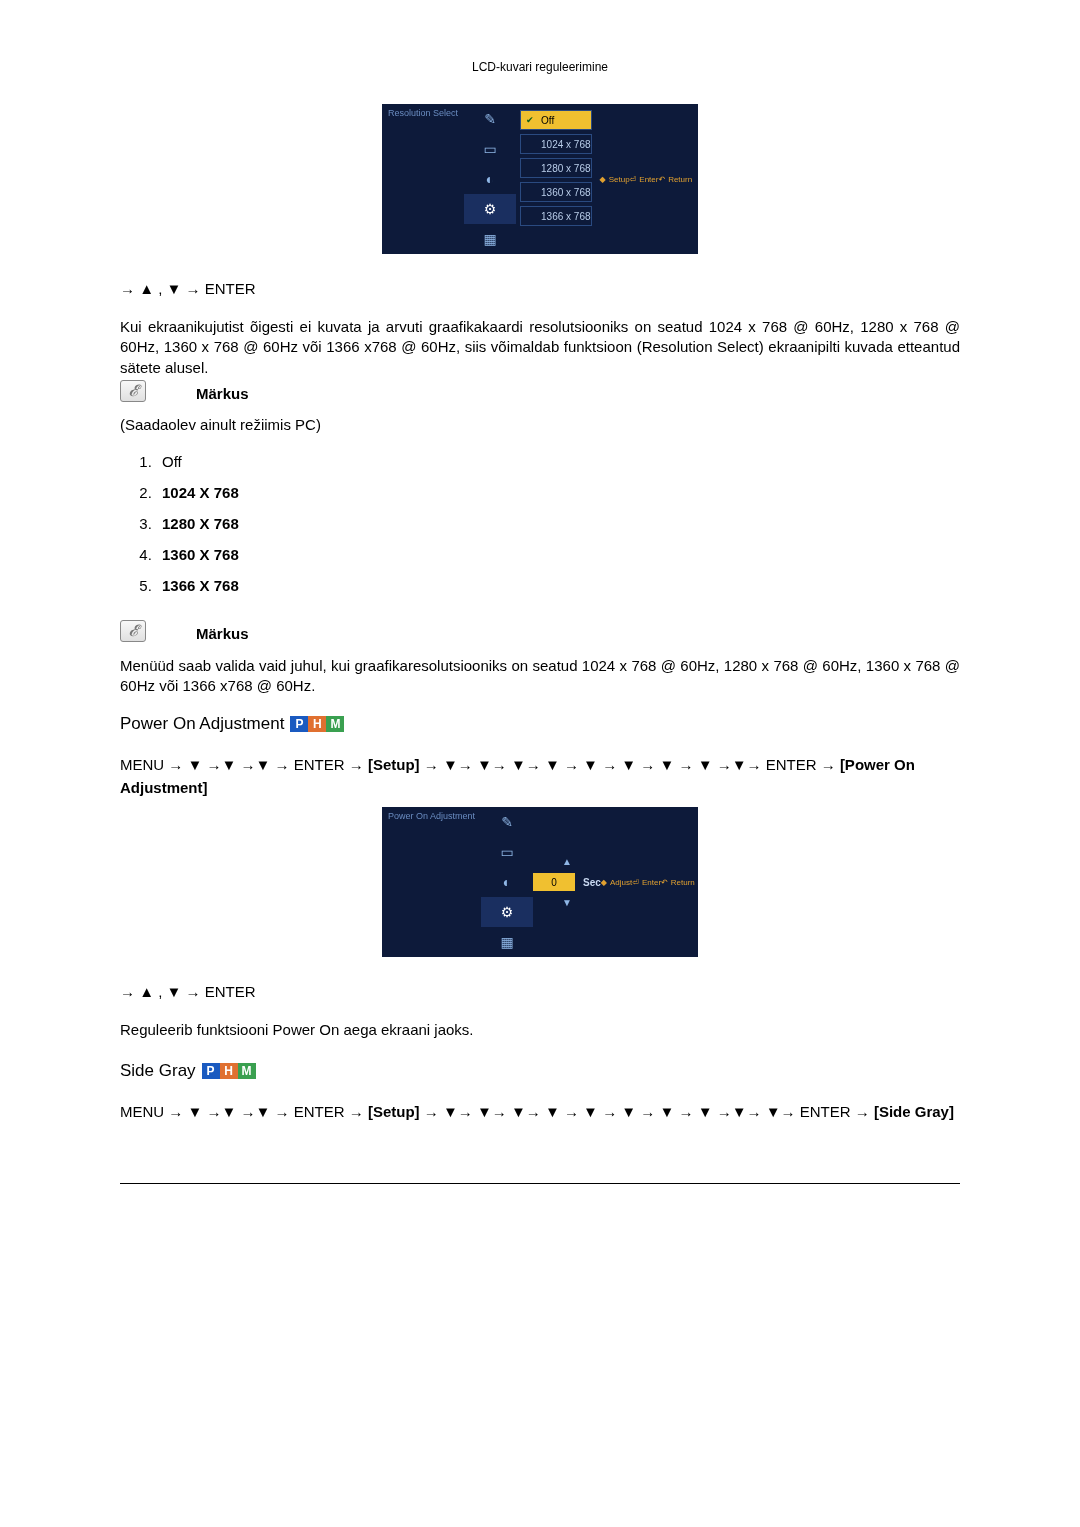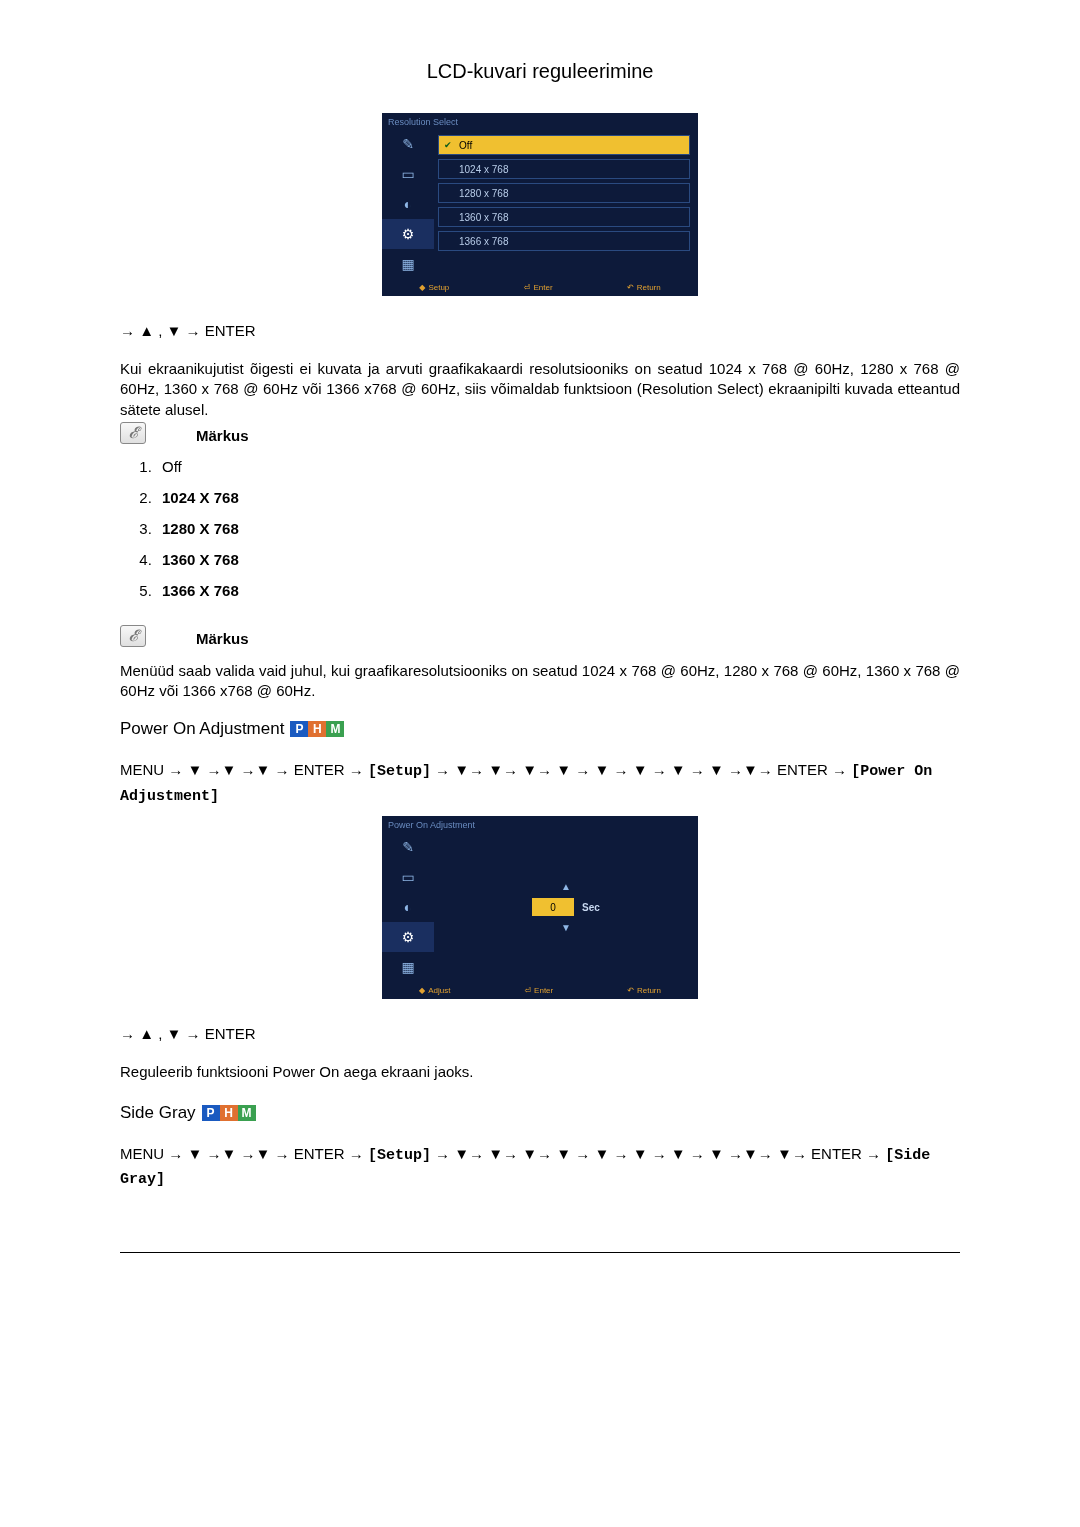--- a/index.html
+++ b/index.html
@@ -9,29 +9,29 @@
     color: #000;
     background: #fff;
     width: 1080px;
     margin: 0 auto;
   }
   .page {
     padding: 60px 120px 40px 120px;
   }
   .header-title {
     text-align: center;
-    font-size: 20px;
+    font-size: 12px;
     margin-bottom: 30px;
   }
   .osd-panel {
     width: 316px;
     margin: 0 auto 26px auto;
     background: #0d1a3a;
     display: flex;
-    flex-direction: column;
+    flex-direction: row;
   }
   .osd-title {
     font-size: 9px;
     color: #6a8cc0;
     padding: 4px 6px 2px 6px;
   }
   .osd-body {
     display: flex;
   }
   .osd-icons {
@@ -191,21 +191,21 @@
     justify-content: center;
   }
   .pim-p { background: #1a5ac0; }
   .pim-h { background: #e07030; }
   .pim-m { background: #3aa050; }
   .menu-path {
     font-size: 15px;
     line-height: 1.5;
     margin-bottom: 8px;
   }
-  .menu-path .sans-bold { font-family: Liberation Mono, monospace; font-weight: bold; }
+  .menu-path .sans-bold { font-family: Liberation Sans, sans-serif; font-weight: bold; }
   hr.footer-rule {
     margin-top: 60px;
     border: none;
     border-top: 1px solid #000;
   }
 </style>
 </head>
 <body>
 
 <div class="page">
@@ -239,20 +239,21 @@
 
   <div class="nav-line">→ ▲ , ▼ → ENTER</div>
 
   <div class="para">Kui ekraanikujutist õigesti ei kuvata ja arvuti graafikakaardi resolutsiooniks on seatud 1024 x 768 @ 60Hz, 1280 x 768 @ 60Hz, 1360 x 768 @ 60Hz või 1366 x768 @ 60Hz, siis võimaldab funktsioon (Resolution Select) ekraanipilti kuvada etteantud sätete alusel.</div>
 
   <div class="note-row">
     <div class="note-icon">𝓔</div>
     <div class="note-label">Märkus</div>
   </div>
 
+  <div class="note-text">(Saadaolev ainult režiimis PC)</div>
 
   <ol class="res-list">
     <li><span>Off</span></li>
     <li><span class="bold">1024 X 768</span></li>
     <li><span class="bold">1280 X 768</span></li>
     <li><span class="bold">1360 X 768</span></li>
     <li><span class="bold">1366 X 768</span></li>
   </ol>
 
   <div class="note-row">

